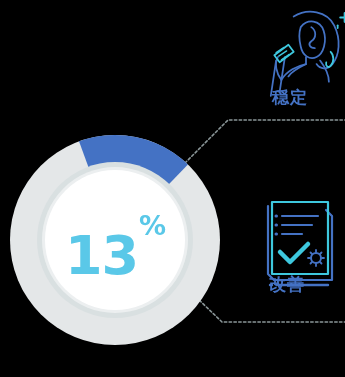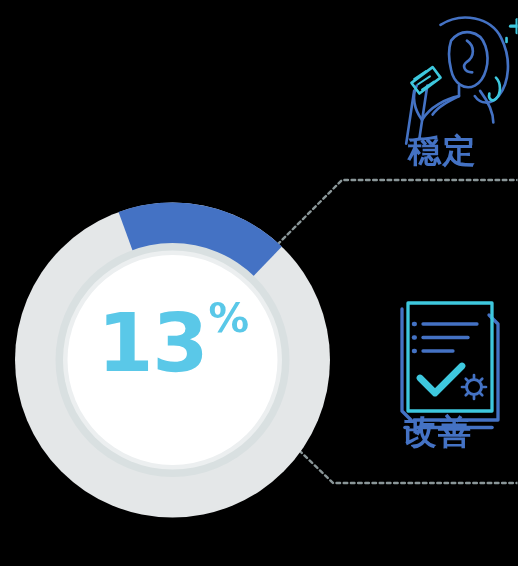--- a/index.html
+++ b/index.html
@@ -31,24 +31,24 @@
     position: absolute;
     left: 0;
     top: 0;
     width: 345px;
     height: 377px;
     pointer-events: none;
   }
   .pct-wrap {
     position: absolute;
     left: 115px;
-    top: 229px;
+    top: 256px;
     transform: translate(-50%, -50%);
     display: flex;
-    align-items: center;
+    align-items: flex-start;
     line-height: 1;
     white-space: nowrap;
   }
   .pct-num {
     font-family: "DejaVu Sans", sans-serif;
     font-weight: 700;
     font-size: 54px;
     letter-spacing: -1px;
     color: #5ac8e8;
     line-height: 1;
@@ -60,21 +60,21 @@
     color: #5ac8e8;
     line-height: 1;
     position: relative;
     top: -17px;
     left: 1px;
   }
   .cjk-label {
     position: absolute;
     font-family: "DejaVu Sans", sans-serif;
     font-weight: 700;
-    font-size: 22px;
+    font-size: 17px;
     letter-spacing: 1px;
     color: #4472c4;
     white-space: nowrap;
   }
   #label-stable {
     left: 272px;
     top: 86px;
   }
   #label-improve {
     left: 269px;

